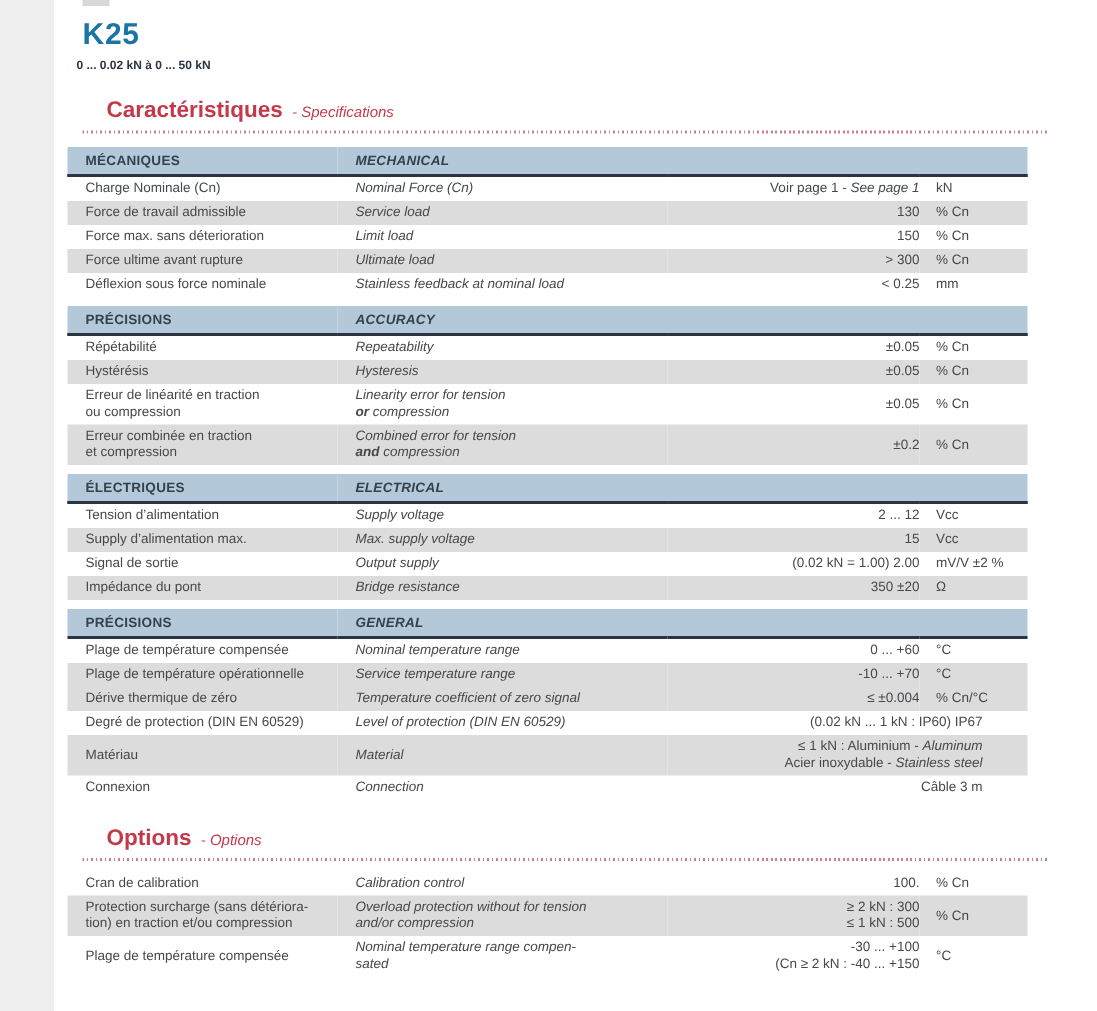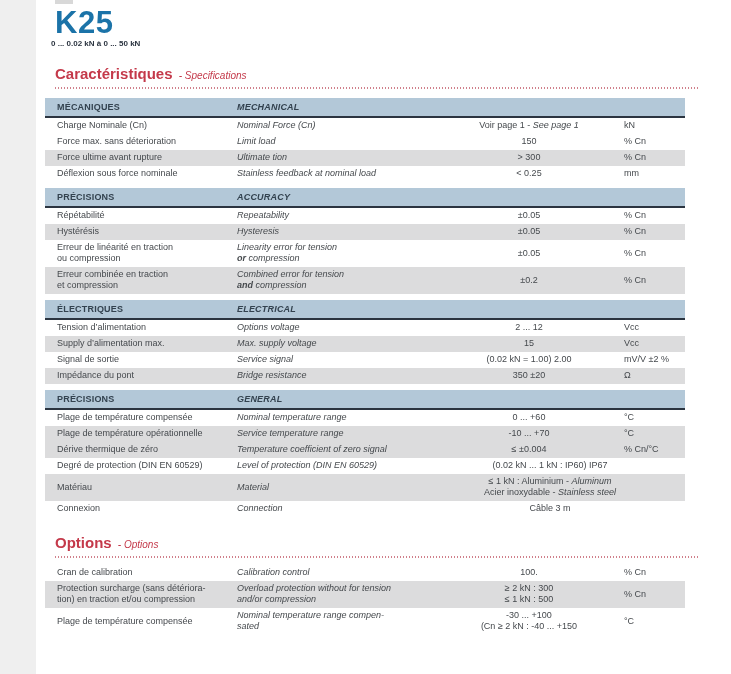--- a/index.html
+++ b/index.html
@@ -18,41 +18,41 @@
   *{box-sizing:border-box;}
   html,body{margin:0;padding:0;}
   body{
     width:731px;height:674px;overflow:hidden;background:#fff;
     font-family:"Liberation Sans", sans-serif;color:var(--text-dark);
     position:relative;
   }
   .left-strip{position:absolute;left:0;top:0;width:36px;height:674px;background:var(--strip-gray);}
   .content{position:absolute;left:36px;top:0;width:695px;}
   .top-mark{position:absolute;left:19px;top:0;width:18px;height:4px;background:#d8d8d8;}
-  .title{margin:10px 0 0 19px;font-size:31px;line-height:26px;font-weight:bold;color:var(--title-blue);letter-spacing:0.5px;}
+  .title{margin:10px 0 0 19px;font-size:20px;line-height:26px;font-weight:bold;color:var(--title-blue);letter-spacing:0.5px;}
   .subtitle{margin:3px 0 0 15px;font-size:8px;font-weight:bold;color:#2b3440;}
   .section-heading{margin:16px 0 0 19px;font-size:15px;line-height:20px;color:var(--accent-red);}
-  .section-heading .h-bold{font-weight:bold;}
+  .section-heading .h-bold{font-weight:bold;margin-left:16px;}
   .section-heading .h-italic{font-style:italic;font-size:10px;font-weight:normal;margin-left:2px;}
   .dotted{margin:1px 0 0 19px;width:645px;height:2px;
     background:repeating-linear-gradient(90deg,var(--dot-red) 0 1px,transparent 1px 3px);}
   .tables{margin-top:9px;}
   table.spec{border-collapse:collapse;table-layout:fixed;width:640px;margin:0 0 6px 9px;font-size:9px;}
   table.spec td,table.spec th{vertical-align:middle;line-height:11px;}
   table.spec thead th{
     background:var(--band-blue);border-bottom:2px solid var(--band-border);
     color:var(--header-text);font-size:9px;font-weight:bold;text-align:left;
     padding:4px 0 3px 12px;letter-spacing:0.2px;
   }
   table.spec thead th.hdr-en{font-style:italic;}
   table.spec tbody td{padding:2px 0 3px 12px;color:var(--text-dark);}
   table.spec tr.gray td{background:var(--row-gray);}
   td.en{font-style:italic;color:var(--text-en);}
   td.en .bold{font-weight:bold;}
-  td.val{text-align:center;padding:2px 0 3px 0 !important;}
+  td.val{text-align:right;padding:2px 0 3px 0 !important;}
   td.val .ital{font-style:italic;}
   td.val.nounit{padding-right:30px !important;}
   td.unit{color:var(--text-unit);padding:2px 0 3px 11px !important;}
   #options-tables{margin-top:7px;}
 </style>
 </head>
 <body>
 
 <div class="left-strip"></div>
 
@@ -82,29 +82,35 @@
             <th colspan="3" class="hdr-en">MECHANICAL</th>
           </tr>
         </thead>
         <tbody>
           <tr class="">
             <td>Charge Nominale (Cn)</td>
             <td class="en">Nominal Force (Cn)</td>
             <td class="val">Voir page 1 - <span class="ital">See page 1</span></td>
             <td class="unit">kN</td>
           </tr>
+          <tr class="gray">
+            <td>Force de travail admissible</td>
+            <td class="en">Service load</td>
+            <td class="val">130</td>
+            <td class="unit">% Cn</td>
+          </tr>
           <tr class="">
             <td>Force max. sans déterioration</td>
             <td class="en">Limit load</td>
             <td class="val">150</td>
             <td class="unit">% Cn</td>
           </tr>
           <tr class="gray">
             <td>Force ultime avant rupture</td>
-            <td class="en">Ultimate tion</td>
+            <td class="en">Ultimate load</td>
             <td class="val">&gt; 300</td>
             <td class="unit">% Cn</td>
           </tr>
           <tr class="">
             <td>Déflexion sous force nominale</td>
             <td class="en">Stainless feedback at nominal load</td>
             <td class="val">&lt; 0.25</td>
             <td class="unit">mm</td>
           </tr>
         </tbody>
@@ -158,33 +164,33 @@
         </colgroup>
         <thead>
           <tr>
             <th>ÉLECTRIQUES</th>
             <th colspan="3" class="hdr-en">ELECTRICAL</th>
           </tr>
         </thead>
         <tbody>
           <tr class="">
             <td>Tension d’alimentation</td>
-            <td class="en">Options voltage</td>
+            <td class="en">Supply voltage</td>
             <td class="val">2 ... 12</td>
             <td class="unit">Vcc</td>
           </tr>
           <tr class="gray">
             <td>Supply d’alimentation max.</td>
             <td class="en">Max. supply voltage</td>
             <td class="val">15</td>
             <td class="unit">Vcc</td>
           </tr>
           <tr class="">
             <td>Signal de sortie</td>
-            <td class="en">Service signal</td>
+            <td class="en">Output supply</td>
             <td class="val">(0.02 kN = 1.00) 2.00</td>
             <td class="unit">mV/V ±2 %</td>
           </tr>
           <tr class="gray">
             <td>Impédance du pont</td>
             <td class="en">Bridge resistance</td>
             <td class="val">350 ±20</td>
             <td class="unit">Ω</td>
           </tr>
         </tbody>

